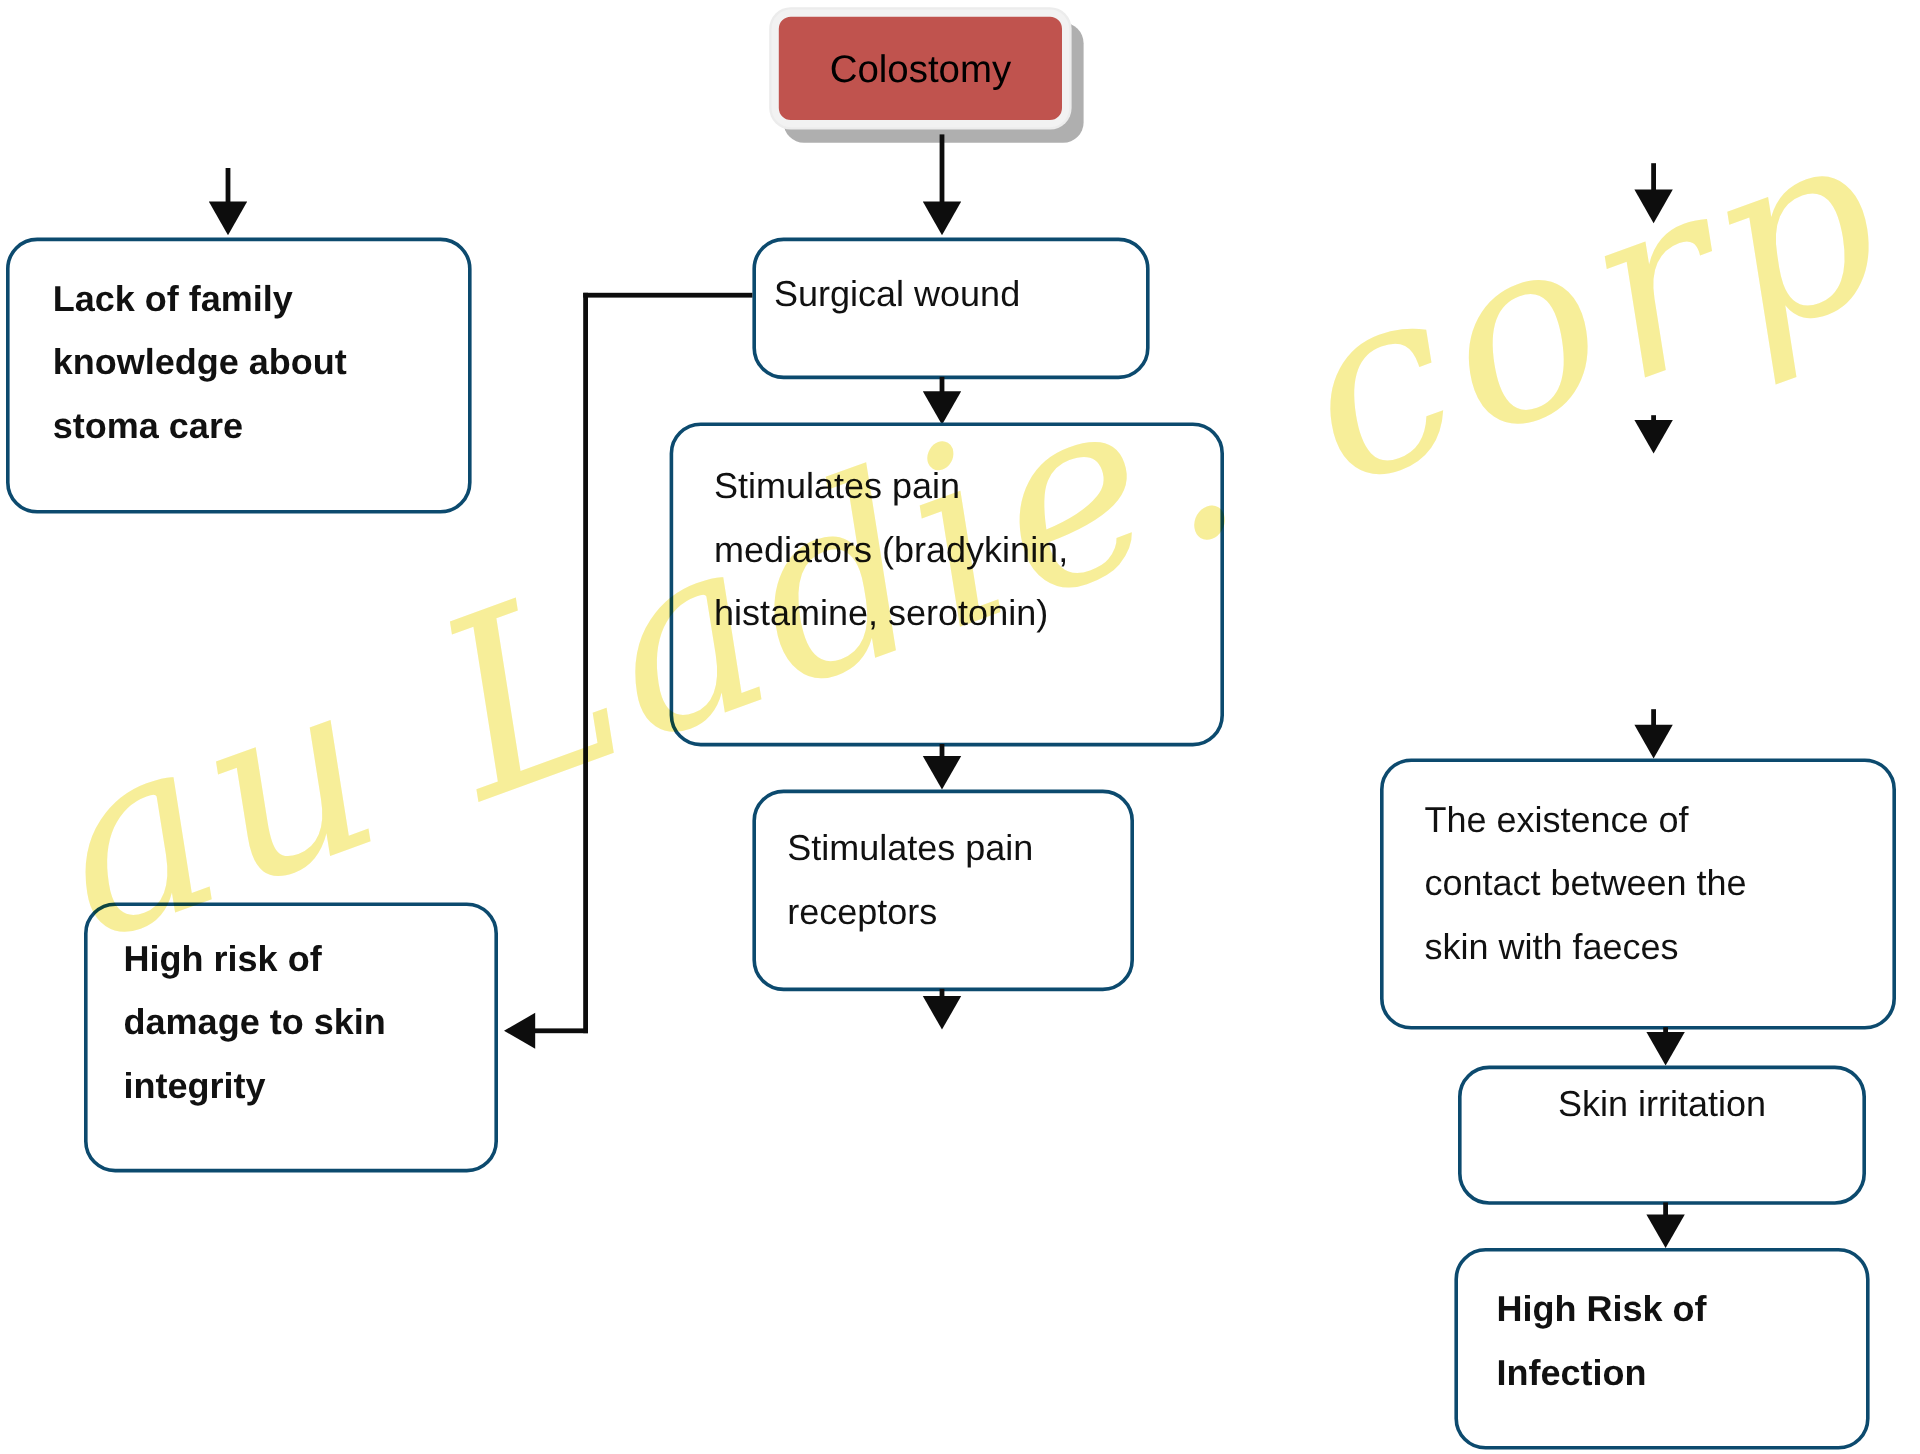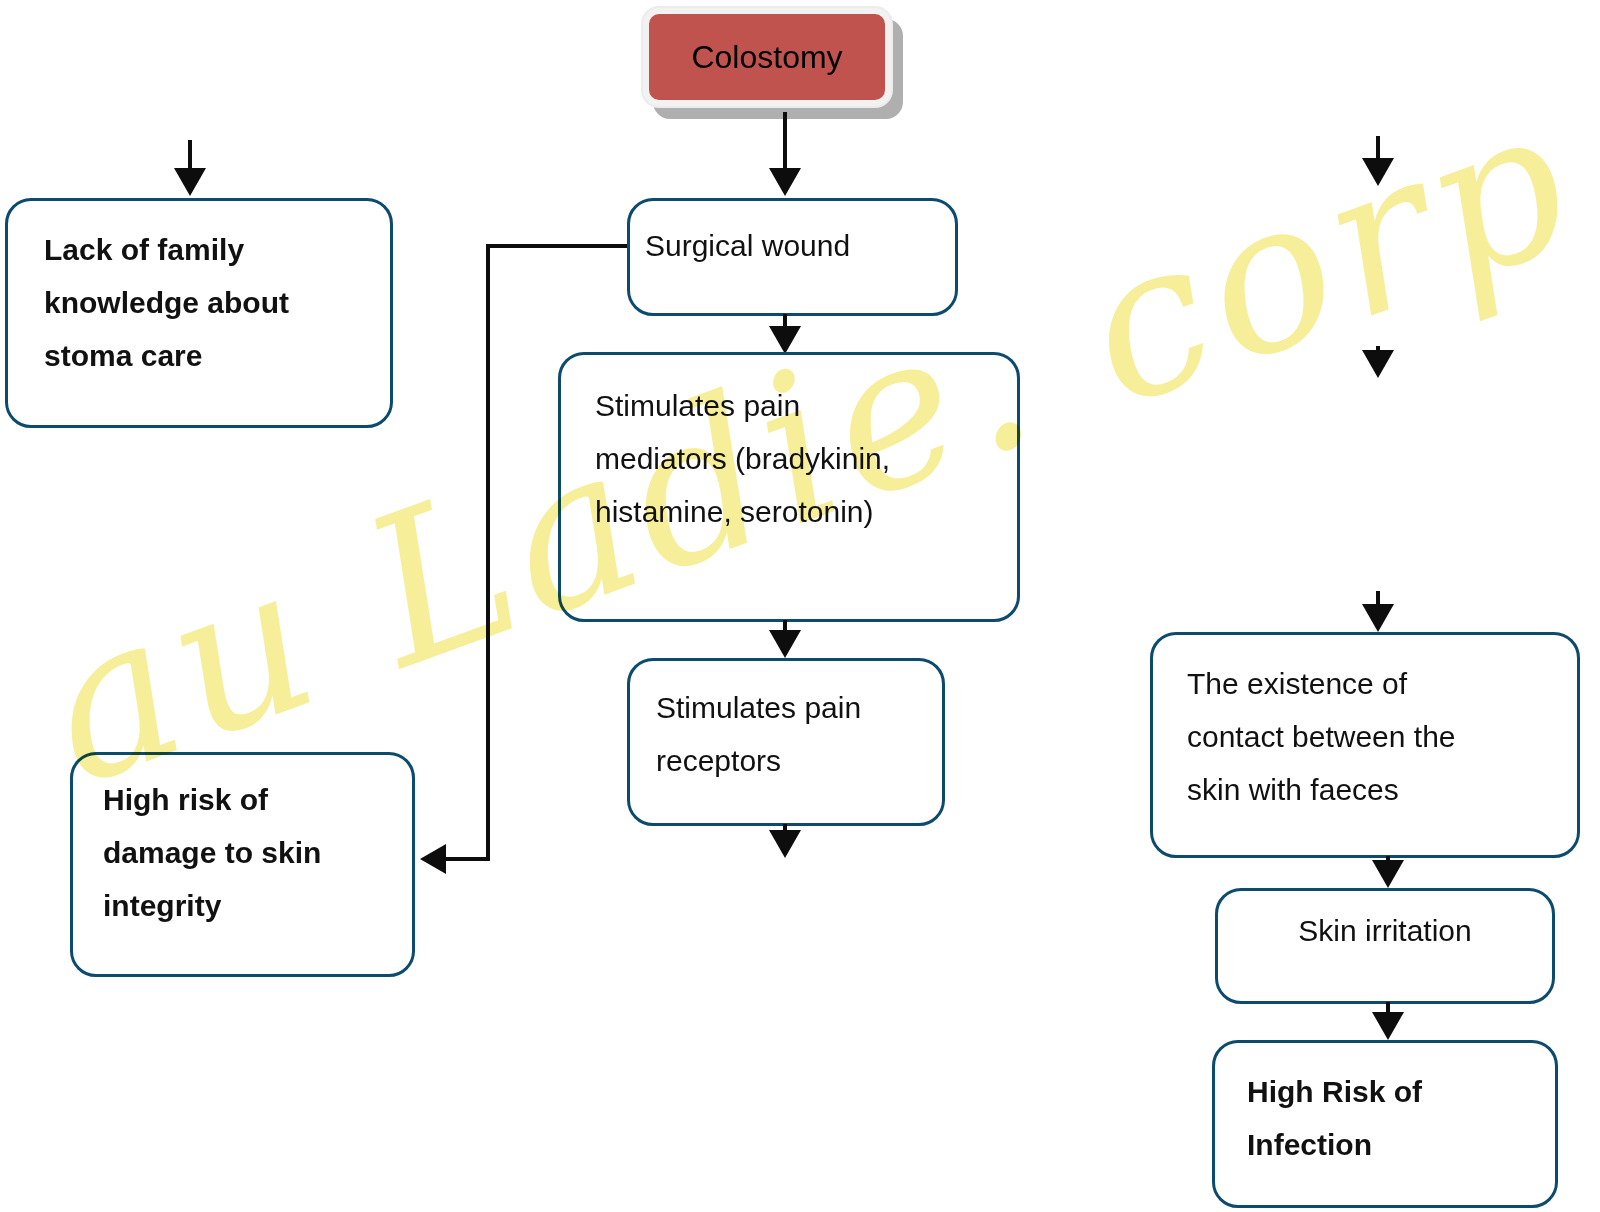--- a/index.html
+++ b/index.html
@@ -127,21 +127,21 @@
   <div class="vline" style="left:1376px;top:591px;height:15px;"></div>
   <div class="head-down" style="left:1362px;top:604px;"></div>
 
   <div class="box" style="left:1150px;top:632px;width:430px;height:226px;padding:22px 34px;">The existence of
 contact between the
 skin with faeces</div>
 
   <div class="vline" style="left:1386px;top:856px;height:8px;"></div>
   <div class="head-down" style="left:1372px;top:860px;"></div>
 
-  <div class="box center" style="left:1215px;top:888px;width:340px;height:116px;padding:13px 10px;">Skin irritation</div>
+  <div class="box center" style="left:1215px;top:888px;width:340px;height:116px;padding:3px 10px;">Skin irritation</div>
 
   <div class="vline" style="left:1386px;top:1002px;height:12px;"></div>
   <div class="head-down" style="left:1372px;top:1012px;"></div>
 
   <div class="box bold" style="left:1212px;top:1040px;width:346px;height:168px;padding:22px 32px;">High Risk of
 Infection</div>
 
   <div class="watermark">au Ladie. corp</div>
 
 </div>

